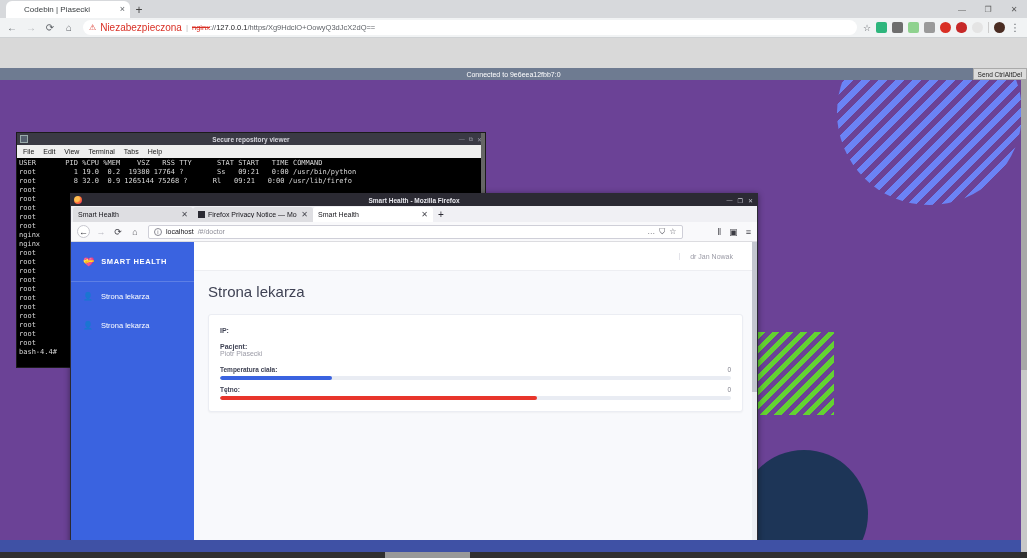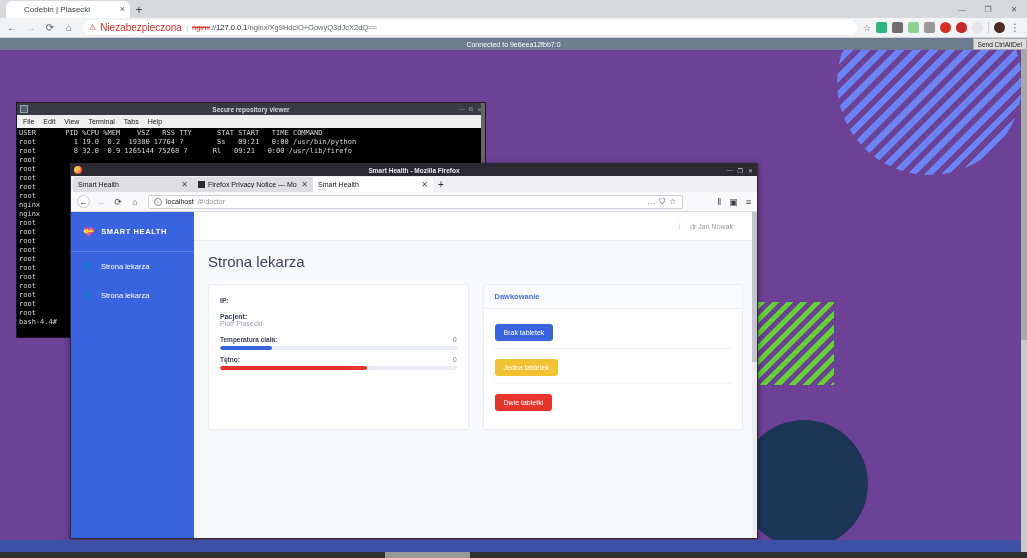--- a/index.html
+++ b/index.html
@@ -69,21 +69,21 @@
   .url-text .host { color: #202124; }
   .ext-icons { display: flex; align-items: center; gap: 5px; padding-right: 3px; }
   .ext-ico { width: 11px; height: 11px; border-radius: 2px; cursor: pointer; position: relative; }
   .ext-star { font-size: 9px; color: #5f6368; cursor: pointer; }
   .ext-divider { width: 1px; height: 11px; background: #ccc; }
   .avatar-dot { width: 11px; height: 11px; border-radius: 50%; background: #4a2c22; cursor: pointer; }
   .kebab { font-size: 10px; color: #5f6368; cursor: pointer; letter-spacing: 0; }
 
   
   .vnc-page {
-    flex: 1; position: relative; overflow: hidden; background: #8b5cf6;
+    flex: 1; position: relative; overflow: hidden; background: #8b5cf6; margin-top: 30px;
   }
   .vnc-bar {
     height: 12px; background: #6e7b91; display: flex; align-items: center;
     justify-content: center; position: relative;
   }
   .vnc-bar-title { font-size: 7px; color: #fff; }
   .vnc-sendkeys {
     position: absolute; right: 0; top: 0; height: 12px;
     background: #dcdcdc; border: 1px solid #aaa; padding: 0 4px;
     font-size: 6.5px; color: #222; display: flex; align-items: center; cursor: pointer;
@@ -313,21 +313,21 @@
 
   <div class="chrome-toolbar">
     <span class="nav-btn">←</span>
     <span class="nav-btn dim">→</span>
     <span class="nav-btn">⟳</span>
     <span class="nav-btn">⌂</span>
     <div class="omnibox">
       <span class="warn-ico">⚠</span>
       <span class="not-secure">Niezabezpieczona</span>
       <span class="omni-sep">|</span>
-      <span class="url-text"><span class="scheme">nginx</span><span>://</span><span class="host">127.0.0.1</span><span>/nginx/Xg9HdclO+OowyQ3dJcX2dQ==</span></span>
+      <span class="url-text"><span class="scheme">nginx</span><span>://</span><span class="host">127.0.0.1</span><span>/https/Xg9HdclO+OowyQ3dJcX2dQ==</span></span>
     </div>
     <div class="ext-icons">
       <span class="ext-star">☆</span>
       <span class="ext-ico" style="background:#2eb67d"></span>
       <span class="ext-ico" style="background:#6e6e6e"></span>
       <span class="ext-ico" style="background:#8fd28f"></span>
       <span class="ext-ico" style="background:#9a9a9a"></span>
       <span class="ext-ico" style="background:#d93025;border-radius:50%"></span>
       <span class="ext-ico" style="background:#c62828;border-radius:50% 50% 45% 45%"></span>
       <span class="ext-ico" style="background:#e4e4e4;border-radius:50%"></span>
@@ -487,34 +487,20 @@
                     <div class="metric-row">
                       <span>Tętno:</span>
                       <span class="val">0</span>
                     </div>
                     <div class="bar">
                         <i id="bar1" style="width: 62%; background: rgb(232, 53, 43);"></i>
                       </div>
                   </div>
                 </div>
 
-                <div class="card">
-                  <div class="card-head">Dawkowanie</div>
-                  <div class="card-body dose-list">
-                    <div>
-                      <button class="btn" id="btn0" style="background: rgb(58, 99, 224);">Brak tabletek</button>
-                    </div>
-                    <div>
-                      <button class="btn" id="btn1" style="background: rgb(241, 194, 50);">Jedna tabletek</button>
-                    </div>
-                    <div>
-                      <button class="btn" id="btn2" style="background: rgb(232, 53, 43);">Dwie tabletki</button>
-                    </div>
-                  </div>
-                </div>
               </div>
 
             </div>
 
             <div class="app-sb">
                 <i></i>
               </div>
           </div>
         </div>
       </div>

